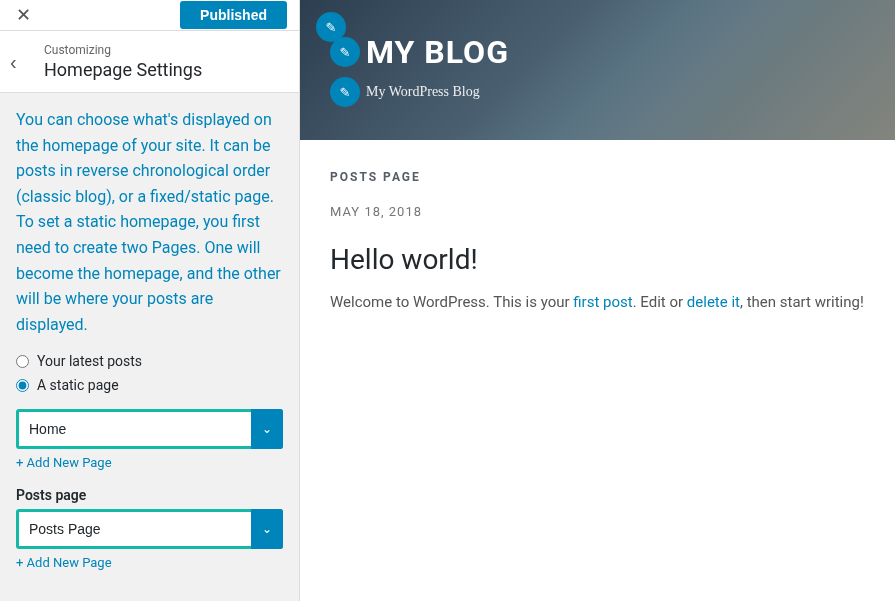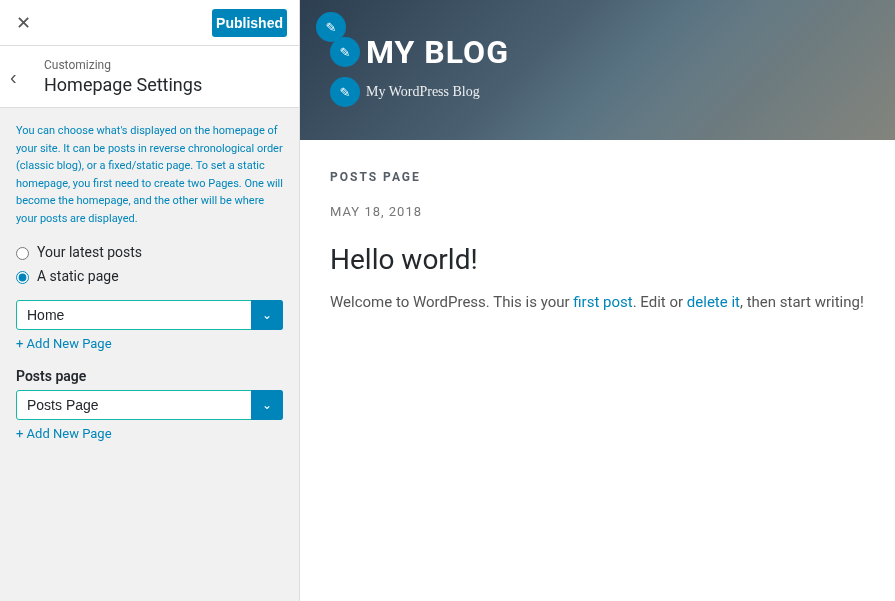--- a/index.html
+++ b/index.html
@@ -33,21 +33,21 @@
       cursor: pointer;
       font-size: 18px;
       color: #555;
       padding: 4px;
     }
 
     .published-btn {
       background: #0085ba;
       color: #fff;
       border: none;
-      padding: 6px 4px;
+      padding: 6px 20px;
       border-radius: 3px;
       cursor: pointer;
       font-size: 14px;
       font-weight: 600;
     }
 
     .nav-header {
       background: #fff;
       padding: 12px 16px 12px 44px;
       border-bottom: 1px solid #ddd;
@@ -79,40 +79,40 @@
       font-weight: 400;
       margin-top: 2px;
     }
 
     .panel-content {
       padding: 14px 16px;
       flex: 1;
     }
 
     .description-text {
-      font-size: 11px;
+      font-size: 16px;
       color: #0085ba;
       line-height: 1.6;
       margin-bottom: 16px;
     }
 
     .section-label {
       font-size: 14px;
       font-weight: 600;
       color: #23282d;
       margin-bottom: 10px;
     }
 
     .radio-group {
       margin-bottom: 16px;
     }
 
     .radio-item {
       display: flex;
-      align-items: flex-end;
+      align-items: center;
       margin-bottom: 8px;
       font-size: 14px;
       color: #23282d;
       cursor: pointer;
     }
 
     .radio-item input[type="radio"] {
       margin-right: 8px;
       accent-color: #0085ba;
     }
@@ -130,28 +130,28 @@
     }
 
     .select-wrapper {
       position: relative;
       width: 100%;
     }
 
     .select-wrapper select {
       width: 100%;
       padding: 6px 32px 6px 10px;
-      border: 1px solid #14b8a6;
+      border: 3px solid #14b8a6;
       border-radius: 3px;
       background: #fff;
       font-size: 14px;
       color: #23282d;
       appearance: none;
       cursor: pointer;
-      height: 30px;
+      height: 40px;
     }
 
     .select-arrow {
       position: absolute;
       right: 0;
       top: 0;
       height: 100%;
       width: 32px;
       background: #0085ba;
       border-radius: 0 3px 3px 0;

